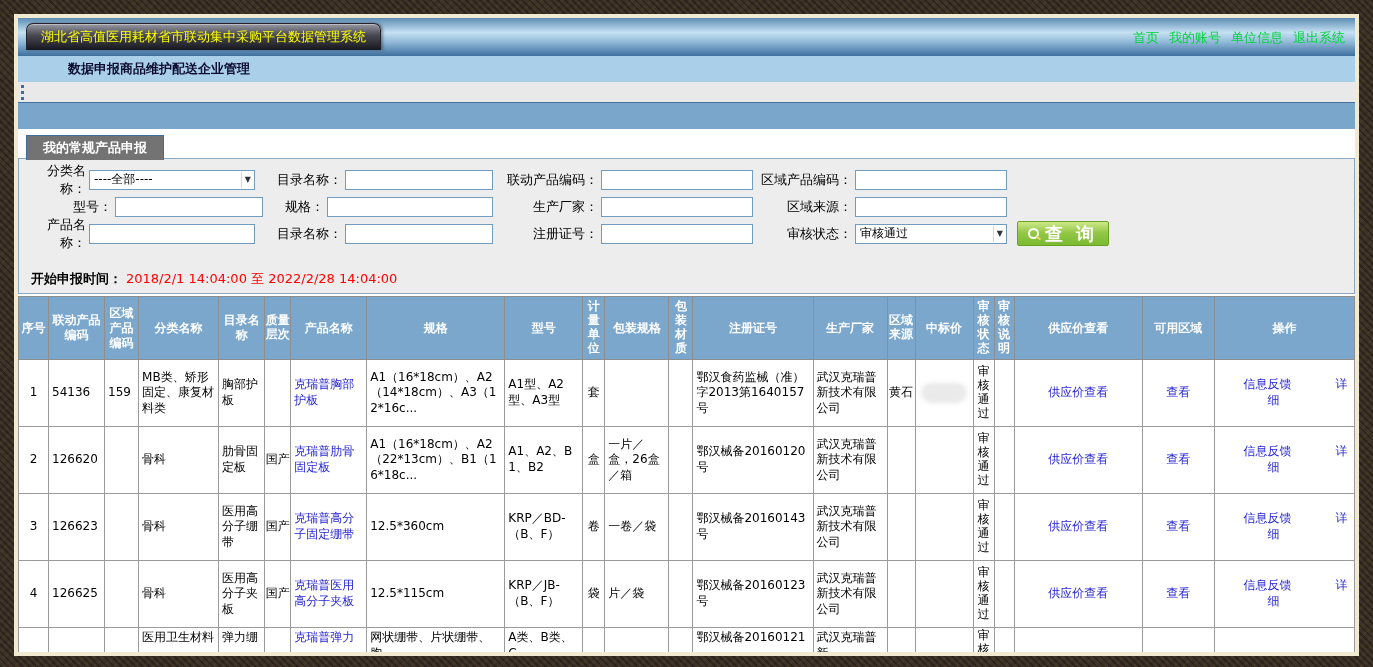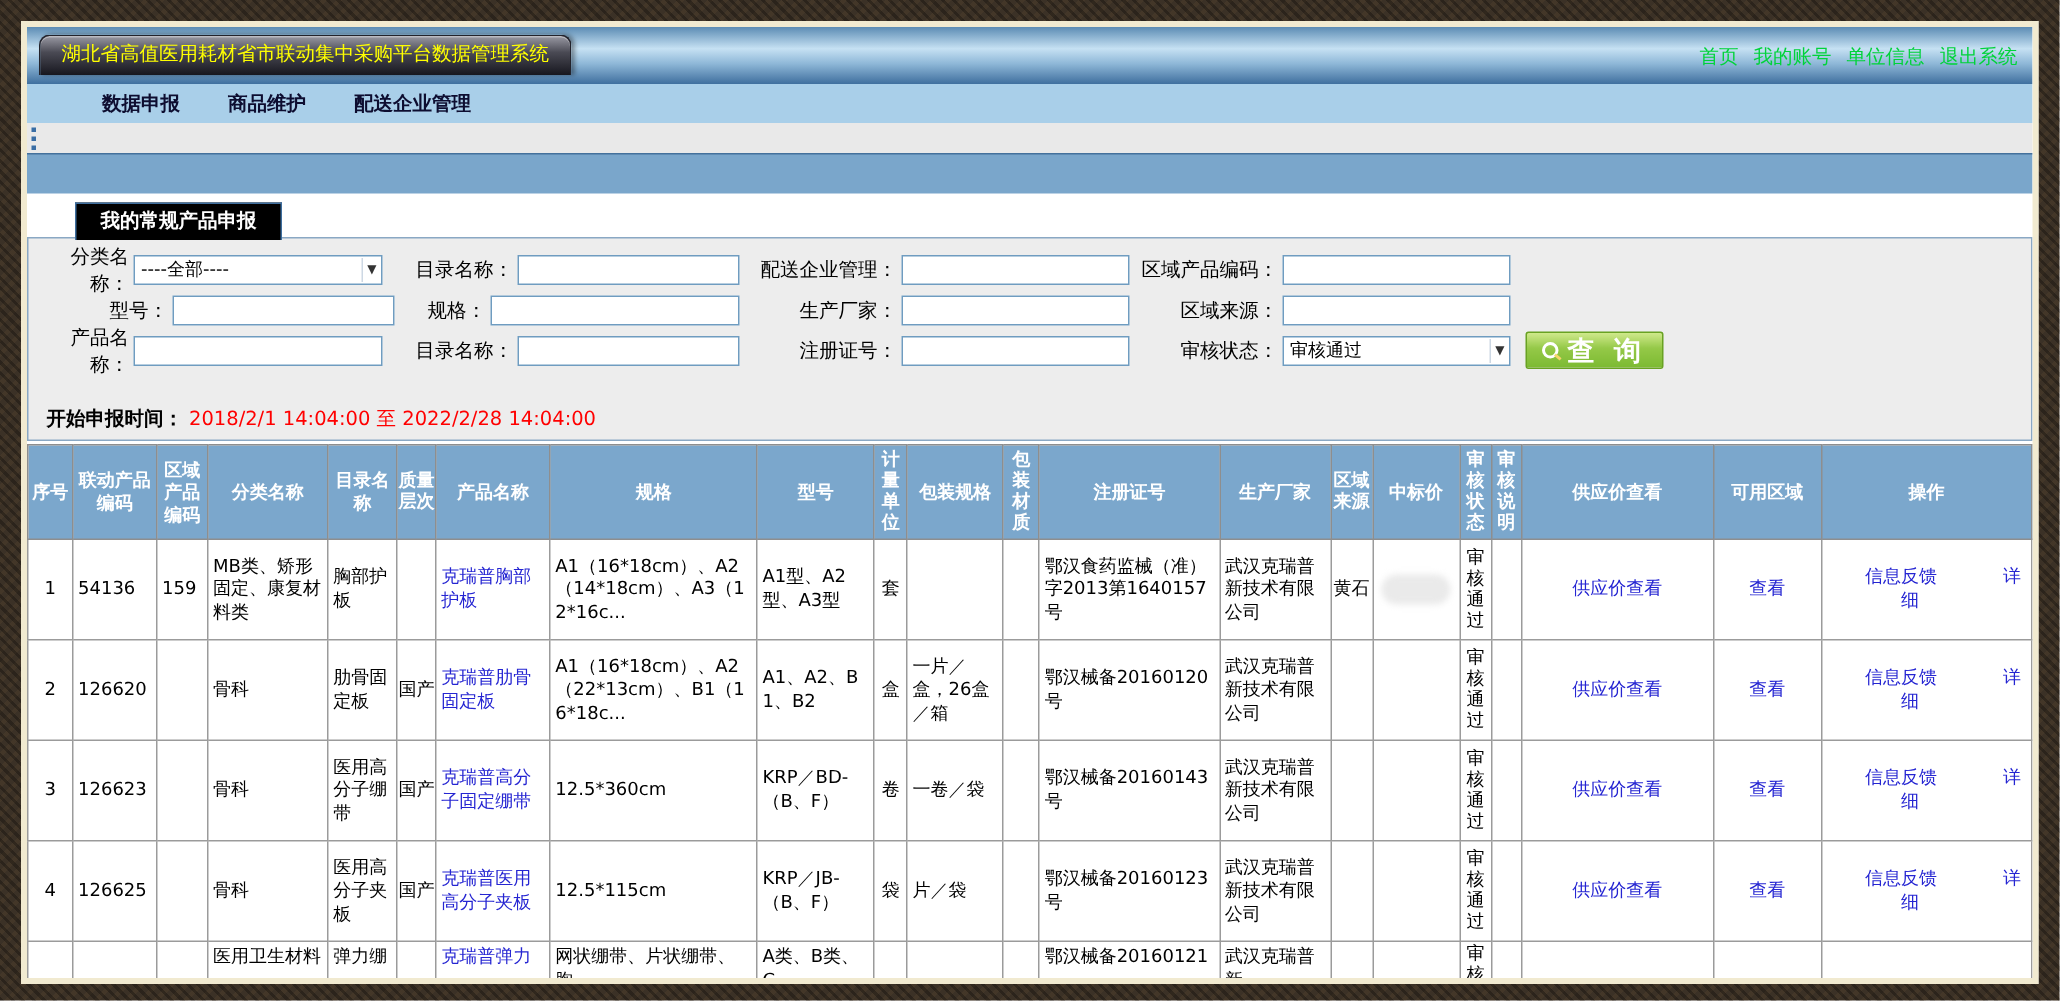--- a/index.html
+++ b/index.html
@@ -21,29 +21,29 @@
   .title-tab{
     position:absolute;left:8px;top:5px;height:26px;line-height:26px;padding:0 14px;
     background:linear-gradient(180deg,#9a9aa4,#4a4a54 42%,#17171f);
     border:1px solid #23232c;border-bottom:none;border-radius:7px 7px 0 0;
     color:#ffff00;font-size:13px;
     box-shadow:inset 0 1px 0 rgba(255,255,255,.35), 2px 0 3px rgba(0,0,0,.35);
   }
   .top-links{position:absolute;right:10px;top:11px;font-size:13px;white-space:nowrap;}
   .toplink{color:#00d33a;margin-left:10px;cursor:pointer;text-decoration:none;}
   
-  .menu-bar{height:26px;background:#a9cfe9;display:flex;align-items:center;padding-left:50px;gap:32px;}
+  .menu-bar{height:26px;background:#a9cfe9;display:flex;align-items:center;padding-left:50px;}
   .menu-item{font-size:13px;font-weight:bold;color:#0d0d30;cursor:pointer;}
   .collapse-bar{height:20px;background:#e9e9e9;display:flex;align-items:center;}
   .grip{height:15px;margin-left:3px;border-left:3px dotted #3a6ea5;}
   .blue-strip{height:26px;background:#7aa6cb;border-top:1px solid #44719c;}
   
   .tab-row{margin:6px 0 0 8px;height:24px;display:flex;}
-  .panel-tab{background:#000000;color:#fff;font-weight:bold;font-size:13px;height:24px;line-height:24px;
-    padding:0 16px;border:1px solid #3e6e9e;border-bottom:none;position:relative;z-index:2;cursor:pointer;margin-left:24px;}
+  .panel-tab{background:#737373;color:#fff;font-weight:bold;font-size:13px;height:24px;line-height:24px;
+    padding:0 16px;border:1px solid #3e6e9e;border-bottom:none;position:relative;z-index:2;cursor:pointer;}
   
   .form-panel{background:#ededed;border:1px solid #8aa8c4;margin-top:-1px;padding:7px 6px 3px;}
   .form-row{display:flex;align-items:center;height:27px;}
   .fgroup{display:flex;align-items:center;}
   .flabel{font-size:13px;color:#000;text-align:right;padding-right:3px;box-sizing:border-box;}
   .c1 .flabel{width:64px}.c2 .flabel{width:90px}.c3 .flabel{width:108px}.c4 .flabel{width:102px}
   .finput,.fselect{height:20px;border:1px solid #6f9cc0;background:#fff;box-sizing:border-box;}
   .c1 .finput,.c1 .fselect{width:166px}.c2 .finput{width:148px}.c3 .finput{width:152px}
   .c4 .finput,.c4 .fselect{width:152px}
   .finput{font-size:12px;padding:0 3px;outline:none;}
@@ -112,21 +112,21 @@
             <span class="fselect">
               <span class="selval">----全部----</span>
               <span class="selarrow">▼</span>
             </span>
           </span>
           <span class="fgroup c2">
             <label class="flabel">目录名称：</label>
             <input class="finput" style="">
           </span>
           <span class="fgroup c3">
-            <label class="flabel">配送企业管理：</label>
+            <label class="flabel">联动产品编码：</label>
             <input class="finput" style="">
           </span>
           <span class="fgroup c4">
             <label class="flabel">区域产品编码：</label>
             <input class="finput" style="">
           </span>
         </div>
         <div class="form-row">
           <span class="fgroup c2">
             <label class="flabel">型号：</label>

